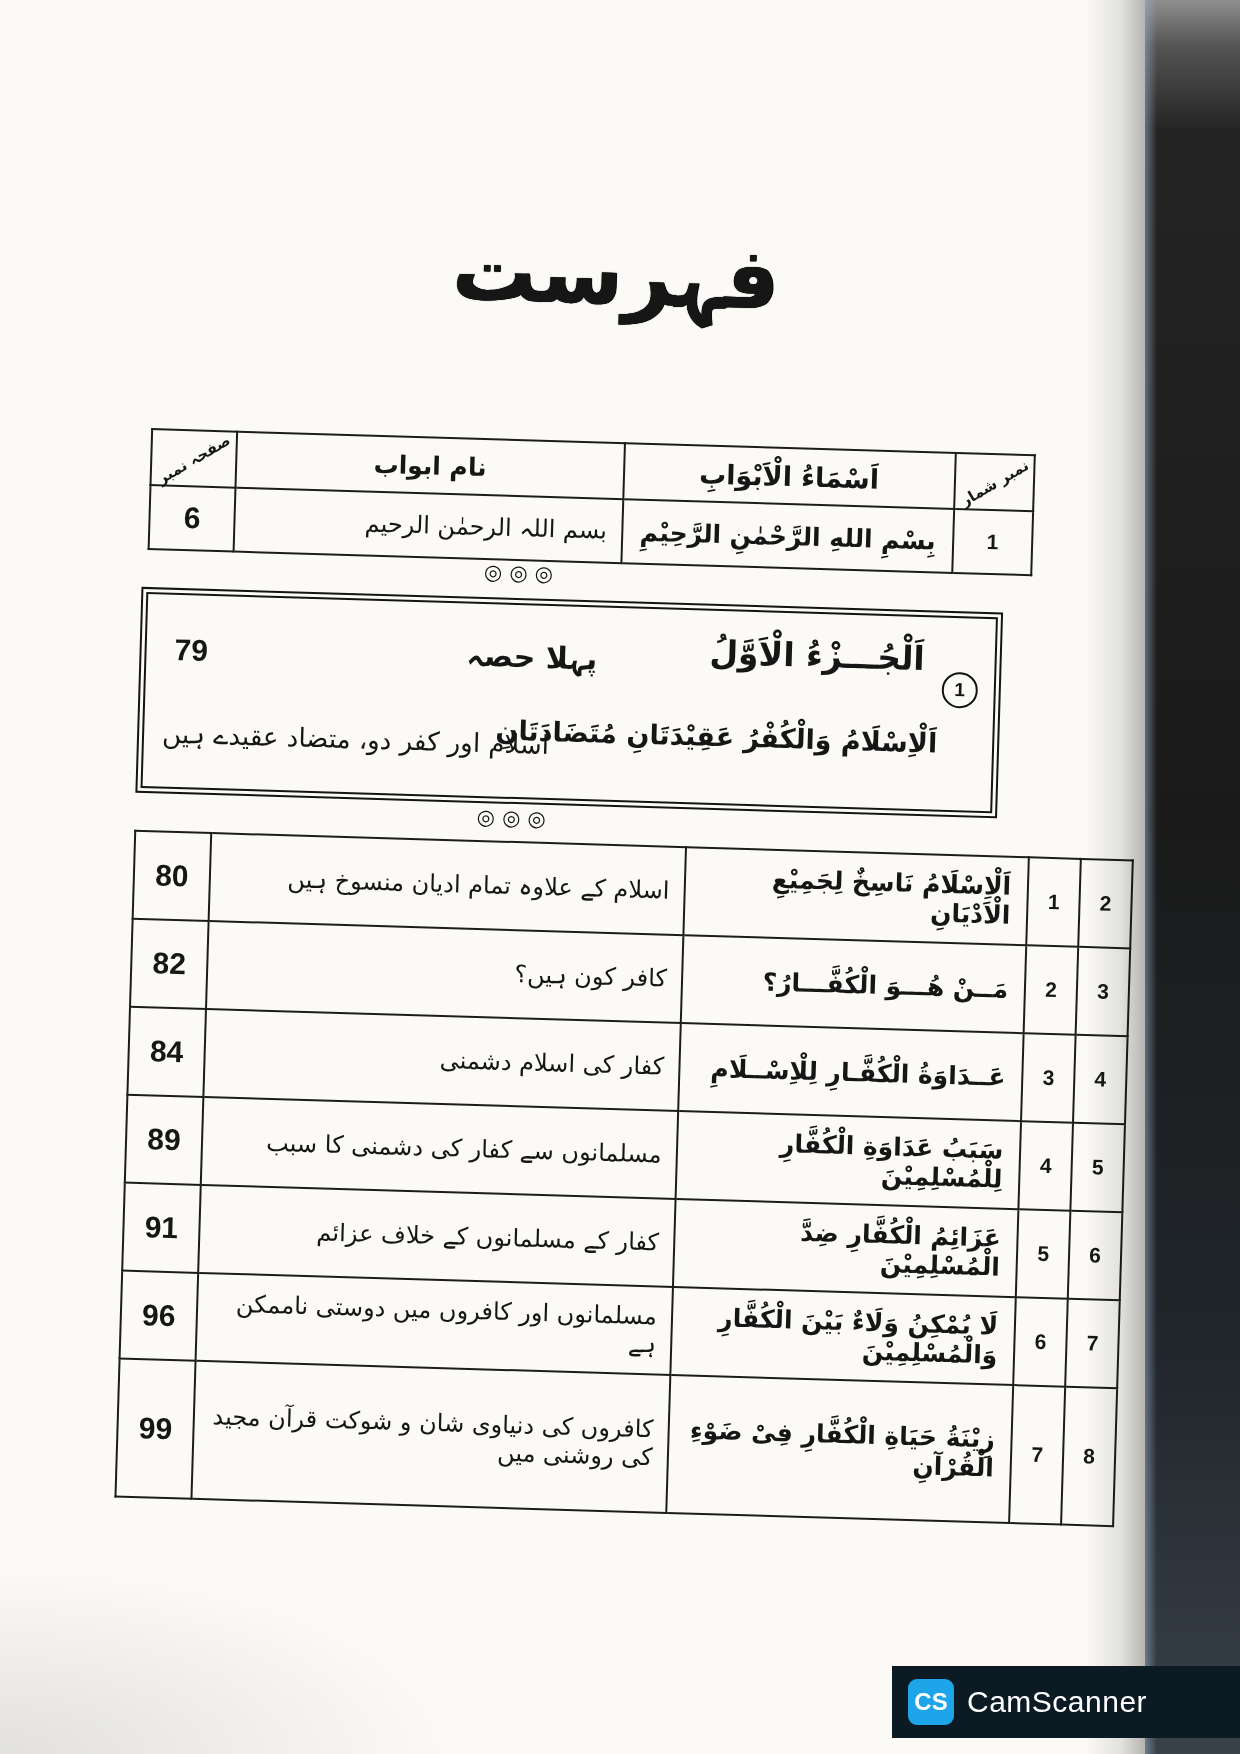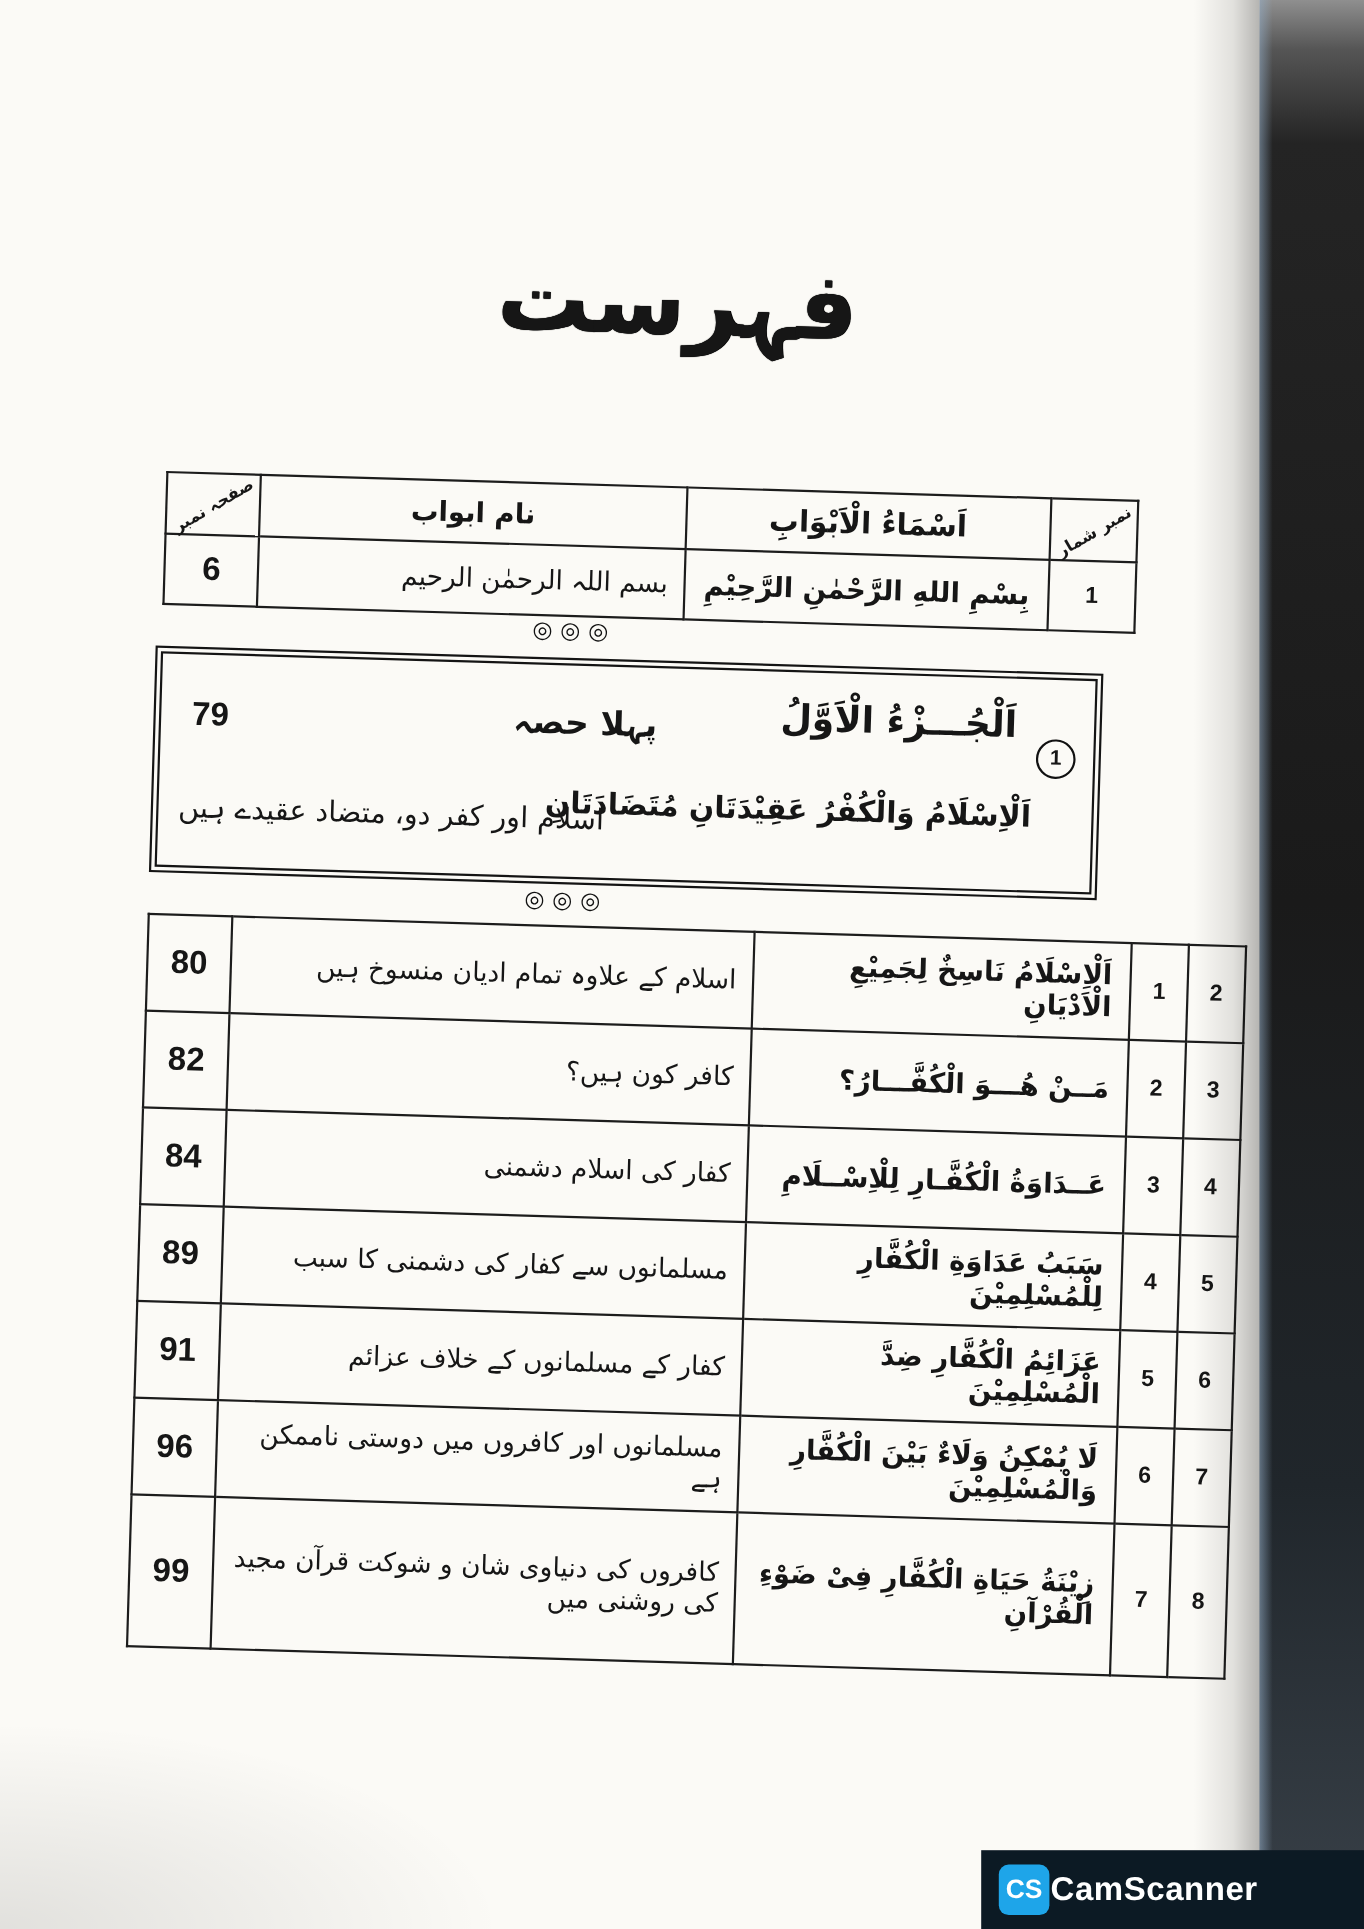--- a/index.html
+++ b/index.html
@@ -69,26 +69,26 @@
   .toc2 table{width:1000px;}
   .toc2 tr{height:88px;}
   .toc2 tr.tall{height:138px;}
   .col-page2{width:76px;}
   .col-urdu2{width:476px;}
   .col-arabic2{width:344px;}
   .col-sub2{width:52px;}
   .col-serial2{width:52px;}
 
   
-  .watermark{position:absolute;right:0;bottom:0;width:348px;height:72px;z-index:10;
-    background:#0c1a24;display:flex;align-items:center;gap:1px;padding-left:16px;box-sizing:border-box;}
+  .watermark{position:absolute;right:0;bottom:16px;width:348px;height:72px;z-index:10;
+    background:#0c1a24;display:flex;align-items:center;gap:13px;padding-left:16px;box-sizing:border-box;}
   .cs-logo{width:46px;height:46px;border-radius:9px;background:#1ea5e9;flex:0 0 auto;
     display:flex;align-items:center;justify-content:center;
     font-family:"Liberation Sans",sans-serif;font-weight:bold;font-size:24px;color:#fff;}
-  .cs-text{color:#fff;font-family:"Liberation Sans",sans-serif;font-size:30px;letter-spacing:.5px;font-weight:bold;}
+  .cs-text{color:#fff;font-family:"Liberation Sans",sans-serif;font-size:30px;letter-spacing:.5px;}
 </style>
 </head>
 <body>
 
 <div id="screen">
 
   <div class="content">
 
     <div class="page-title">فہرست</div>
 

